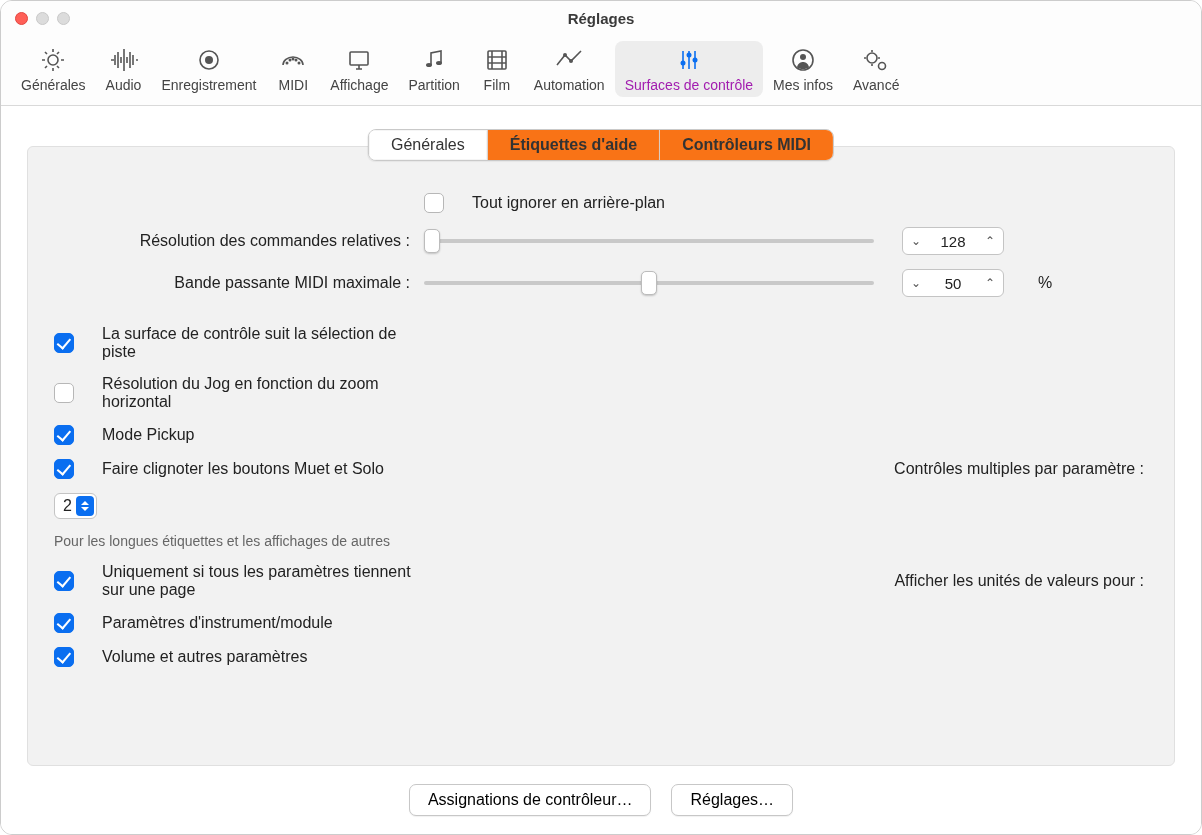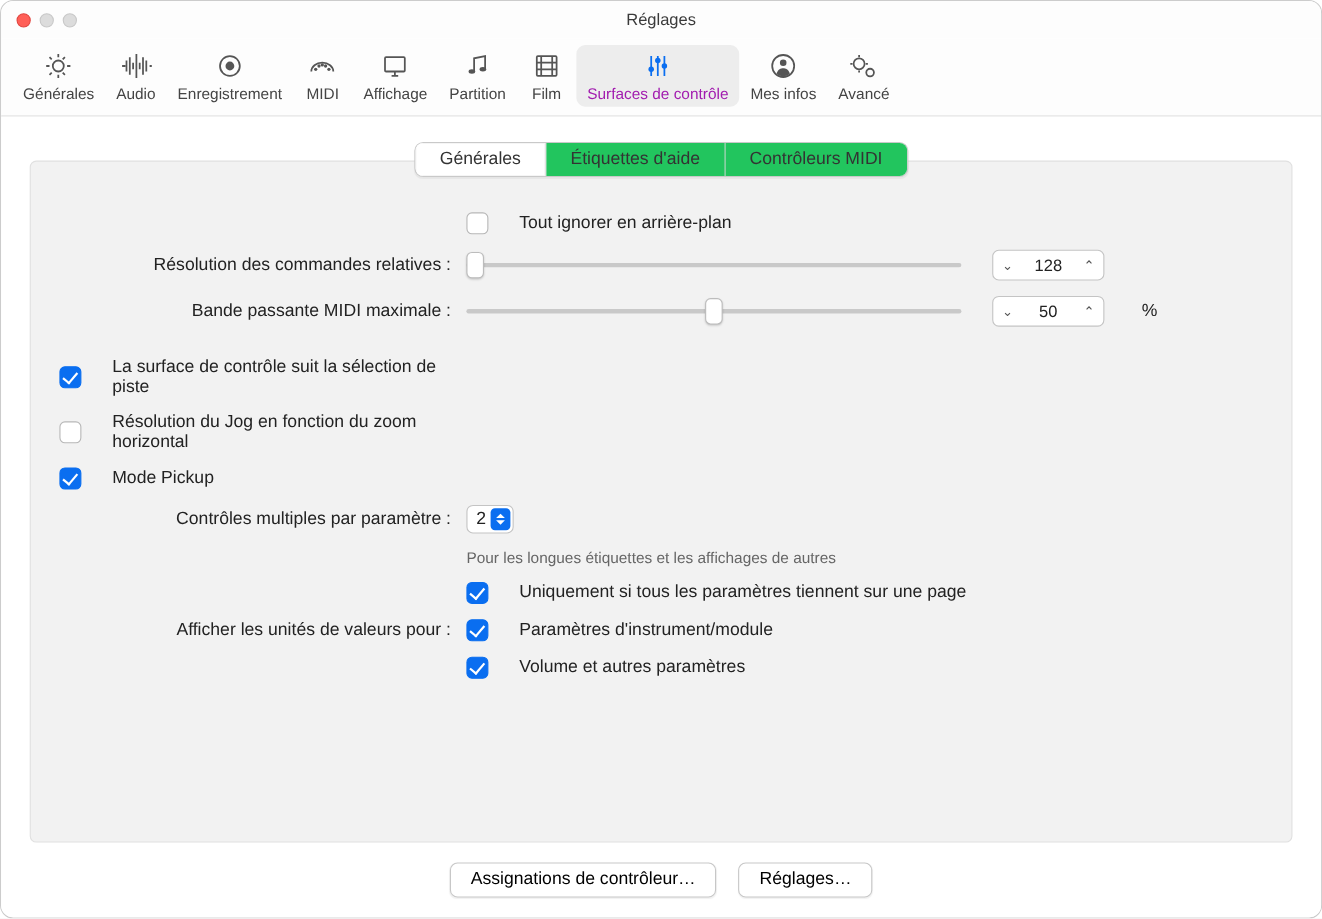--- a/index.html
+++ b/index.html
@@ -37,21 +37,21 @@
   .traffic .dot {
     width: 13px; height: 13px; border-radius: 50%;
   }
   .dot.red { background: #ff5f57; border:1px solid #e24640;}
   .dot.grey1 { background: #dcdcdc; border:1px solid #c8c8c8;}
   .dot.grey2 { background: #dcdcdc; border:1px solid #c8c8c8;}
   .title {
     position: absolute;
     left: 0; right: 0;
     text-align: center;
-    font-weight: 400;
+    font-weight: 700;
     font-size: 15px;
     color: #3a3a3a;
   }
   .toolbar {
     display: flex;
     align-items: flex-end;
     padding: 6px 10px 8px 10px;
     border-bottom: 1px solid #d9d9d9;
     gap: 0;
     background: #fdfdfd;
@@ -98,21 +98,22 @@
     border: 1px solid #c9c9c9;
     border-radius: 8px;
     overflow: hidden;
     box-shadow: 0 1px 1px rgba(0,0,0,0.05);
   }
   .segmented .seg {
     padding: 6px 22px;
     font-size: 16px;
     color: #333;
     border-right: 1px solid #d6d6d6;
-    background: #22c55e;
+    background: #f97316;
+    font-weight: bold;
   }
   .segmented .seg:last-child { border-right: none; }
   .segmented .seg.active {
     background: #fff;
     font-weight: 500;
     box-shadow: inset 0 0 0 1px rgba(0,0,0,0.04);
   }
   .form {
     display: grid;
     grid-template-columns: 360px 1fr;
@@ -313,20 +314,28 @@
     </div>
 
     <div class="tool">
       <svg viewBox="0 0 34 30">
           <rect class="icon-stroke" x="8" y="6" width="18" height="18" rx="1"></rect>
           <path class="icon-stroke" d="M12 6v18M22 6v18M8 12h18M8 18h18"></path>
         </svg>
       <span class="lbl">Film</span>
     </div>
 
+    <div class="tool">
+      <svg viewBox="0 0 34 30">
+          <path class="icon-stroke" d="M5 20l8-10 6 6 10-10"></path>
+          <circle class="icon-fill" cx="13" cy="10" r="2"></circle>
+          <circle class="icon-fill" cx="19" cy="16" r="2"></circle>
+        </svg>
+      <span class="lbl">Automation</span>
+    </div>
 
     <div class="tool active">
       <svg viewBox="0 0 34 30">
           <path class="icon-stroke" d="M11 6v18M17 6v18M23 6v18"></path>
           <circle class="icon-fill" cx="11" cy="18" r="2.5"></circle>
           <circle class="icon-fill" cx="17" cy="10" r="2.5"></circle>
           <circle class="icon-fill" cx="23" cy="15" r="2.5"></circle>
         </svg>
       <span class="lbl">Surfaces de contrôle</span>
     </div>
@@ -409,20 +418,24 @@
           <span class="chk-label">Résolution du Jog en fonction du zoom horizontal</span>
         </div>
 
         <div class="lblcol"></div>
         <div class="row-controls">
           <span class="checkbox checked"></span>
           <span class="chk-label">Mode Pickup</span>
         </div>
 
         <div class="lblcol"></div>
+        <div class="row-controls">
+          <span class="checkbox checked"></span>
+          <span class="chk-label">Faire clignoter les boutons Muet et Solo</span>
+        </div>
 
         <div class="lblcol">Contrôles multiples par paramètre :</div>
         <div>
           <span class="popup">
             <span>2</span>
             <span class="arrows"></span>
           </span>
         </div>
 
         <div class="lblcol"></div>

